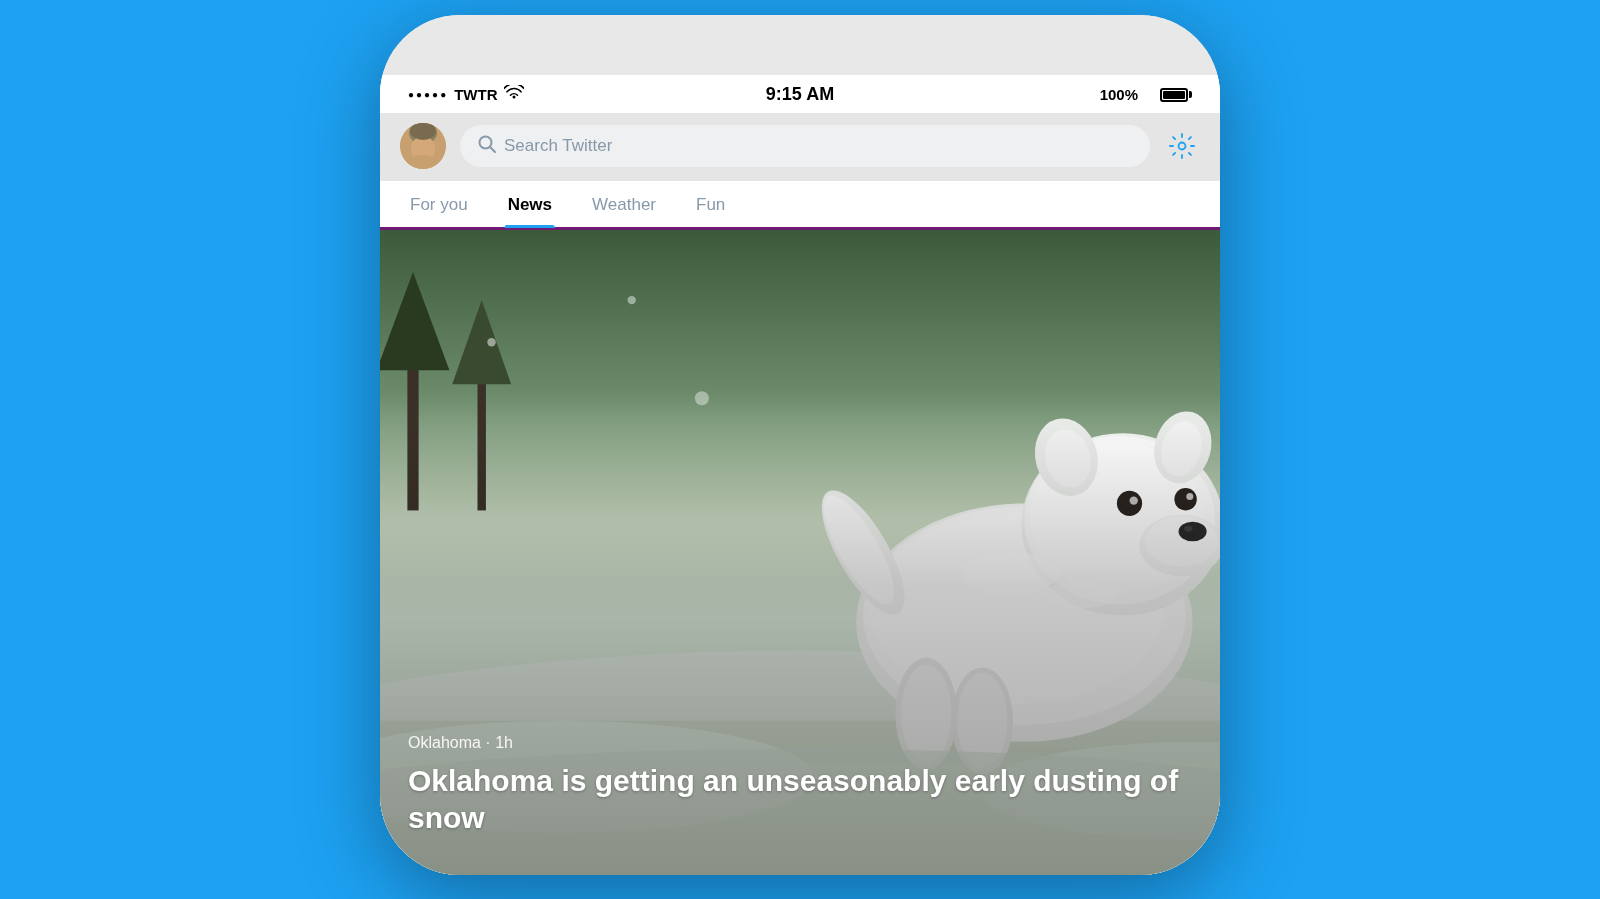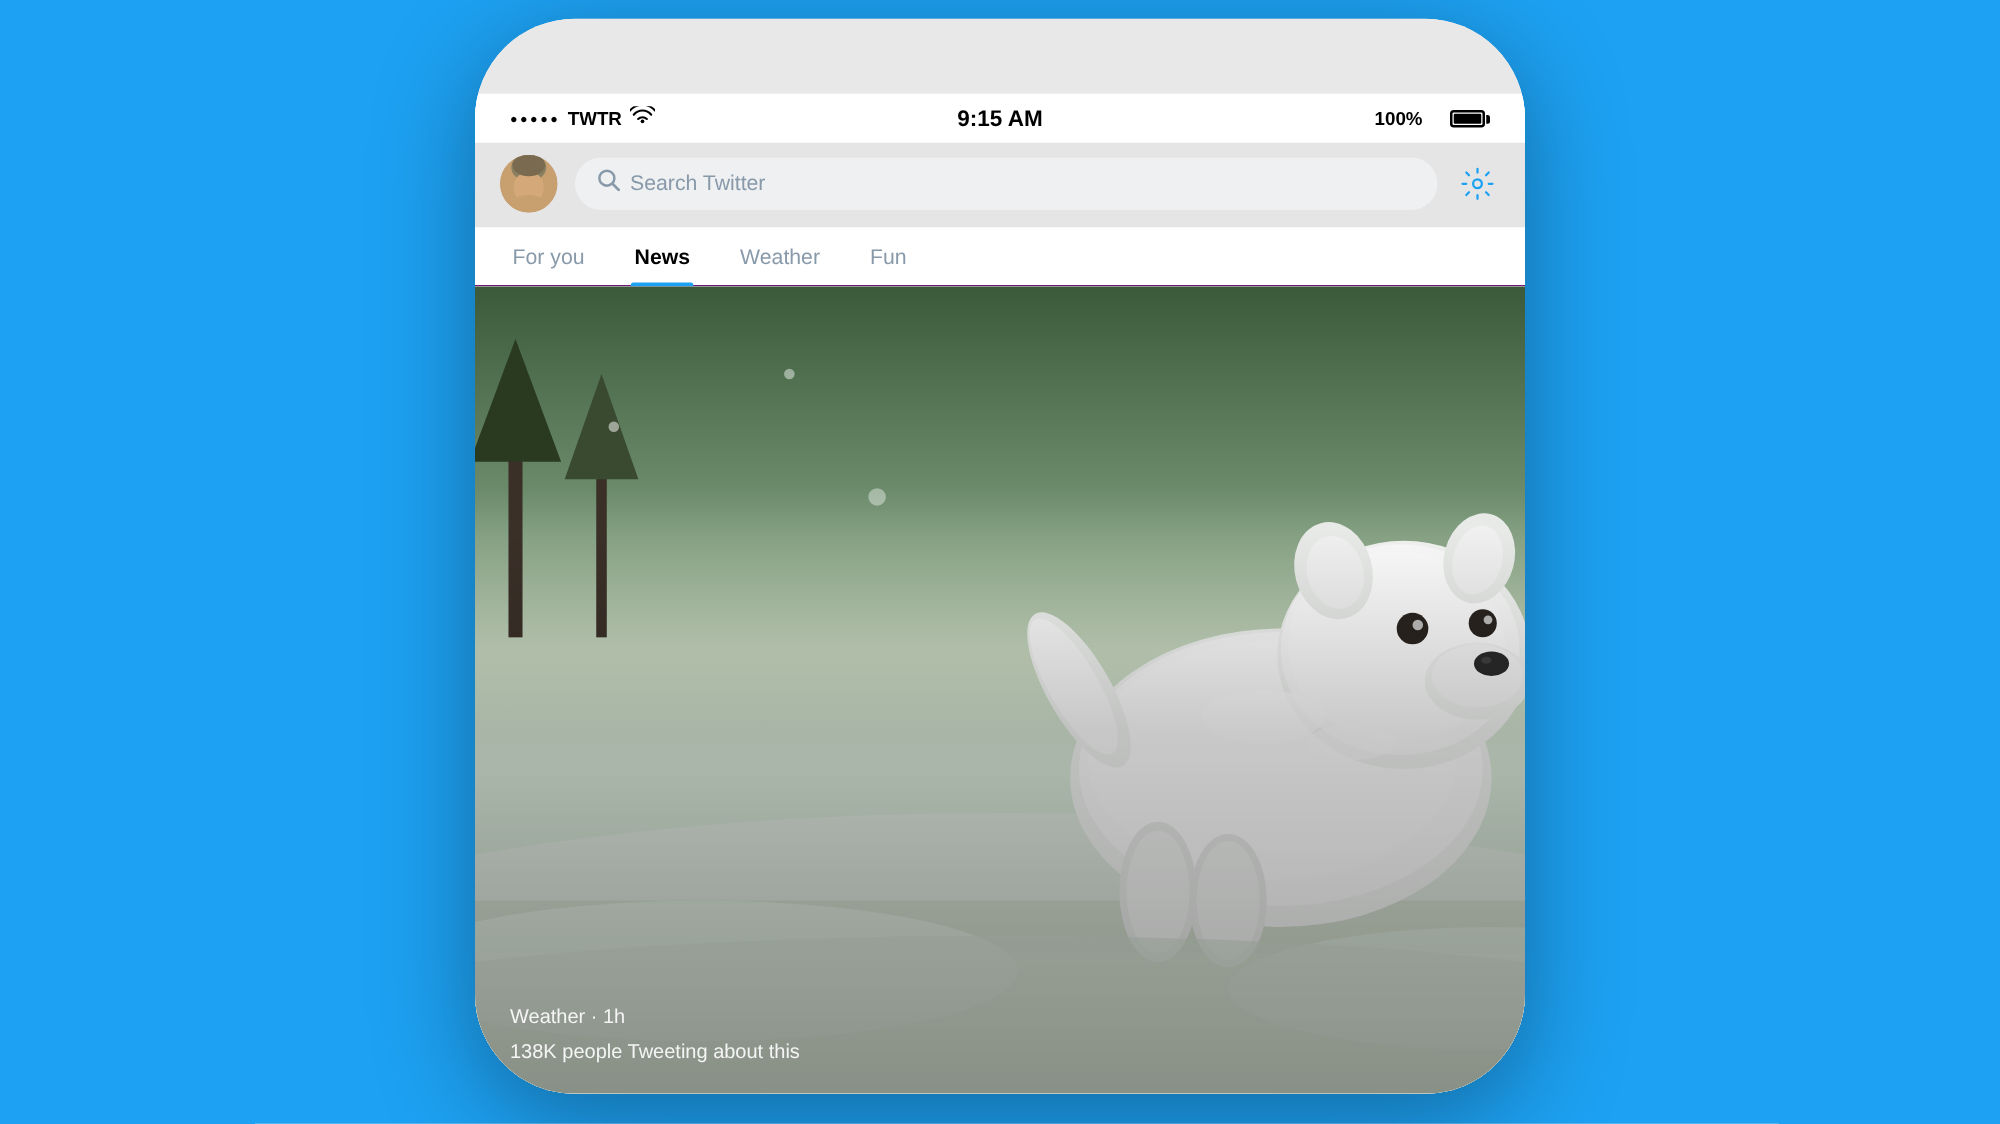--- a/index.html
+++ b/index.html
@@ -179,21 +179,21 @@
       display: flex;
       align-items: center;
       justify-content: center;
       flex-shrink: 0;
     }
 
     
     .tabs {
       display: flex;
       align-items: flex-end;
-      border-bottom: 1px solid #701a75;
+      border-bottom: 3px solid #701a75;
       background: #fff;
       flex-shrink: 0;
       padding: 0 10px;
     }
 
     .tab {
       padding: 14px 20px 12px 20px;
       font-size: 17px;
       color: #8899aa;
       cursor: pointer;
@@ -436,22 +436,22 @@
               <circle cx="100" cy="150" r="4" fill="white" opacity="0.6"></circle>
               <circle cx="200" cy="80" r="3" fill="white" opacity="0.5"></circle>
               <circle cx="350" cy="120" r="5" fill="white" opacity="0.4"></circle>
               <circle cx="750" cy="90" r="4" fill="white" opacity="0.5"></circle>
               <circle cx="810" cy="160" r="3" fill="white" opacity="0.4"></circle>
               <circle cx="50" cy="220" r="4" fill="white" opacity="0.35"></circle>
               <circle cx="300" cy="50" r="3" fill="white" opacity="0.45"></circle>
             </svg>
 
             <div class="news-overlay">
-              <div class="news-category">Weather · 1h</div>
-              <div class="news-stats">138K people Tweeting about this</div>
+              <div class="news-category">Oklahoma · 1h</div>
+              <div class="news-title">Oklahoma is getting an unseasonably early dusting of snow</div>
             </div>
           </div>
         </div>
       </div>
 
     </div>
   </div>
 </div>
 
 </body></html>

